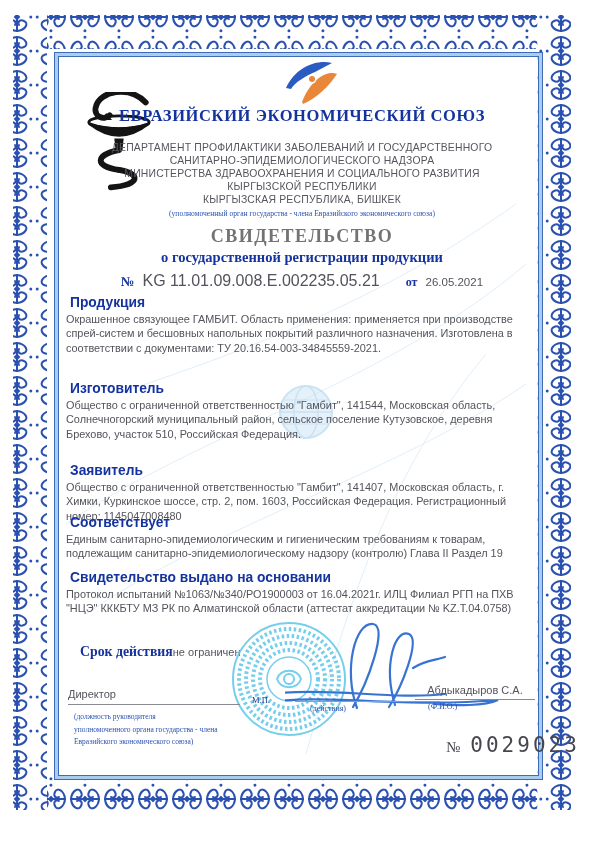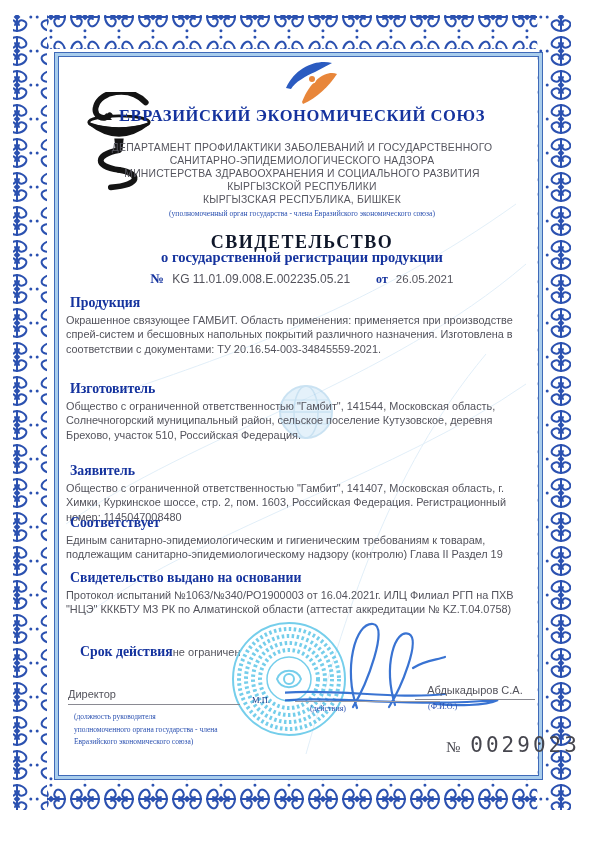--- a/index.html
+++ b/index.html
@@ -7,28 +7,28 @@
         font-family:"Liberation Sans",sans-serif;}
   .abs{position:absolute;}
   .border-layer{position:absolute;left:0;top:0;pointer-events:none;}
   .inner-frame{position:absolute;left:55px;top:53px;width:481px;height:720px;
       border:3px solid #a9cdec;box-shadow:0 0 0 1px #3f6ab8, inset 0 0 0 1px #3f6ab8;}
   .center{left:0;width:604px;text-align:center;}
   .union-title{top:106px;font-family:"Liberation Serif",serif;font-weight:bold;font-size:16.5px;
       color:#15339e;letter-spacing:.6px;}
   .dept{top:142px;font-size:10.4px;color:#55555e;line-height:12.9px;letter-spacing:.2px;}
   .authority{top:209px;font-family:"Liberation Serif",serif;font-size:7.6px;color:#2a50b0;}
-  .doc-title{top:232px;font-family:"Liberation Serif",serif;font-weight:bold;font-size:18px;
-      color:#0f172a;letter-spacing:1.5px;}
+  .doc-title{top:226px;font-family:"Liberation Serif",serif;font-weight:bold;font-size:18px;
+      color:#737373;letter-spacing:1.5px;}
   .doc-subtitle{top:249px;font-family:"Liberation Serif",serif;font-weight:bold;font-size:14.5px;color:#15339e;}
   .numrow{top:266px;display:flex;justify-content:center;align-items:baseline;gap:8px;}
   .blue-serif-b{font-family:"Liberation Serif",serif;font-weight:bold;color:#15339e;}
   .gray{color:#53535c;}
   .section{position:absolute;left:66px;width:468px;}
-  .section h3{margin:0 0 2px 4px;font-family:Liberation Serif, serif;font-weight:bold;
+  .section h3{margin:0 0 2px 4px;font-family:Liberation Sans, sans-serif;font-weight:bold;
       font-size:13.8px;color:#15339e;}
   .section p{margin:0;font-size:10.9px;line-height:14.4px;color:#53535c;}
   .validity{position:absolute;left:80px;top:644px;display:flex;align-items:baseline;}
   .validity .lbl{font-family:"Liberation Serif",serif;font-weight:bold;font-size:13.8px;color:#15339e;}
   .validity .val{font-size:11px;color:#53535c;}
   .director{left:68px;top:688px;font-size:11px;color:#53535c;}
   .dir-line{left:68px;top:704px;width:172px;border-top:1px solid #8a8a92;}
   .pos-note{left:74px;top:711px;width:200px;font-family:"Liberation Serif",serif;
       font-size:7.5px;color:#2a50b0;line-height:12.5px;}
   .mp{left:252px;top:695px;font-family:"Liberation Serif",serif;font-size:8.5px;color:#1d3c8c;z-index:5;}
@@ -114,21 +114,21 @@
     <div>КЫРГЫЗСКАЯ РЕСПУБЛИКА, БИШКЕК</div>
   </div>
 
   <div class="abs center authority">(уполномоченный орган государства - члена Евразийского экономического союза)</div>
 
   <div class="abs center doc-title">СВИДЕТЕЛЬСТВО</div>
   <div class="abs center doc-subtitle">о государственной регистрации продукции</div>
 
   <div class="abs center numrow">
     <span class="blue-serif-b" style="font-size:13.5px;">№</span>
-    <span class="gray" style="font-size:12px;margin-top:6px;">KG 11.01.09.008.Е.002235.05.21</span>
+    <span class="gray" style="font-size:16px;margin-top:6px;">KG 11.01.09.008.Е.002235.05.21</span>
     <span class="blue-serif-b" style="font-size:12px;margin-left:18px;">от</span>
     <span class="gray" style="font-size:11.5px;">26.05.2021</span>
   </div>
 
   <div class="section" style="top:295px;">
     <h3>Продукция</h3>
     <p>Окрашенное связующее ГАМБИТ. Область применения: применяется при производстве спрей-систем и бесшовных напольных покрытий различного назначения. Изготовлена в соответствии с документами: ТУ 20.16.54-003-34845559-2021.</p>
   </div>
 
   <svg class="wm" style="left:276px;top:382px;" width="60" height="60">

